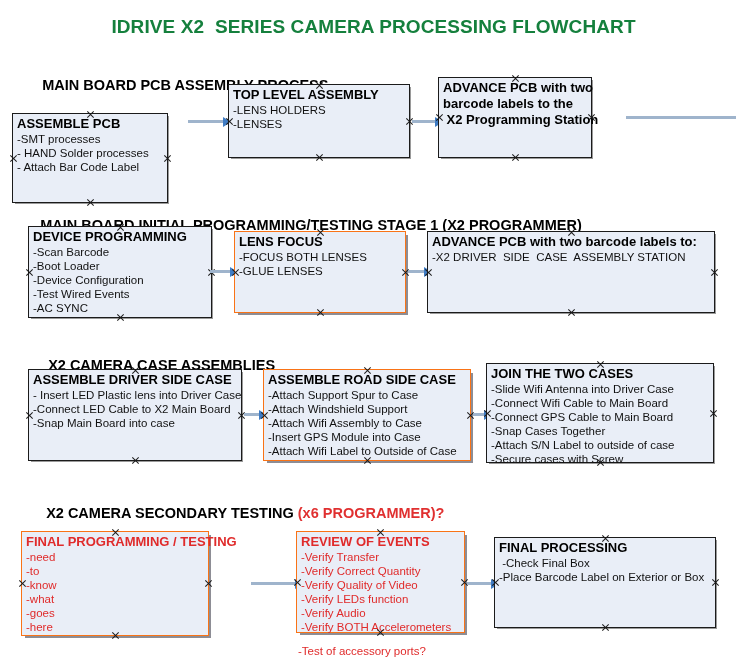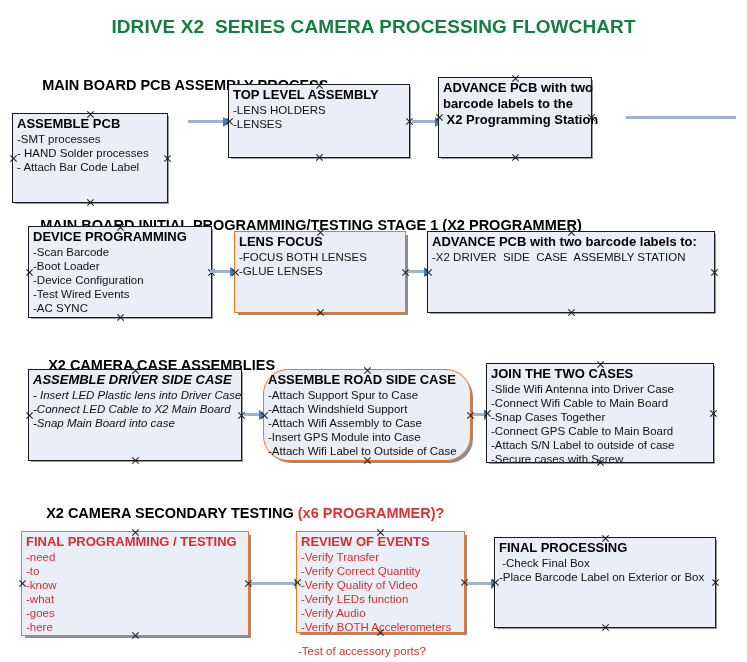--- a/index.html
+++ b/index.html
@@ -235,38 +235,38 @@
     <div class="handle" style="left:50%; top:0;"></div>
     <div class="handle" style="left:50%; top:100%;"></div>
     <div class="handle" style="left:0; top:50%;"></div>
     <div class="handle" style="left:100%; top:50%;"></div>
   </div>
 
   <div class="section-head" style="left:32px; top:341px;">
     <span>X2 CAMERA CASE ASSEMBLIES</span>
   </div>
 
-  <div class="box" style="left:28px; top:369px; width:214px; height:92px;font-style:italic;">
+  <div class="box" style="left:28px; top:369px; width:214px; height:92px;">
     <div class="box-inner">
       <div class="bx-title">ASSEMBLE DRIVER SIDE CASE</div>
       <div class="bx-line">- Insert LED Plastic lens into Driver Case</div>
       <div class="bx-line">-Connect LED Cable to X2 Main Board</div>
       <div class="bx-line">-Snap Main Board into case</div>
     </div>
     <div class="handle" style="left:50%; top:0;"></div>
     <div class="handle" style="left:50%; top:100%;"></div>
     <div class="handle" style="left:0; top:50%;"></div>
     <div class="handle" style="left:100%; top:50%;"></div>
   </div>
 
   <div class="arrow" style="left:244px; top:413px; width:16px;">
     <span class="head"></span>
   </div>
 
-  <div class="box shadowed" style="left:263px; top:369px; width:208px; height:92px;border-radius:25px;">
+  <div class="box shadowed" style="left:263px; top:369px; width:208px; height:92px;">
     <div class="box-inner">
       <div class="bx-title">ASSEMBLE ROAD SIDE CASE</div>
       <div class="bx-line">-Attach Support Spur to Case</div>
       <div class="bx-line">-Attach Windshield Support</div>
       <div class="bx-line">-Attach Wifi Assembly to Case</div>
       <div class="bx-line">-Insert GPS Module into Case</div>
       <div class="bx-line">-Attach Wifi Label to Outside of Case</div>
     </div>
     <div class="handle" style="left:50%; top:0;"></div>
     <div class="handle" style="left:50%; top:100%;"></div>
@@ -276,36 +276,36 @@
 
   <div class="arrow" style="left:473px; top:413px; width:12px;">
     <span class="head"></span>
   </div>
 
   <div class="box" style="left:486px; top:363px; width:228px; height:100px;">
     <div class="box-inner">
       <div class="bx-title">JOIN THE TWO CASES</div>
       <div class="bx-line">-Slide Wifi Antenna into Driver Case</div>
       <div class="bx-line">-Connect Wifi Cable to Main Board</div>
+      <div class="bx-line">-Connect GPS Cable to Main Board</div>
       <div class="bx-line">-Snap Cases Together</div>
-      <div class="bx-line">-Connect GPS Cable to Main Board</div>
       <div class="bx-line">-Attach S/N Label to outside of case</div>
       <div class="bx-line">-Secure cases with Screw</div>
     </div>
     <div class="handle" style="left:50%; top:0;"></div>
     <div class="handle" style="left:50%; top:100%;"></div>
     <div class="handle" style="left:0; top:50%;"></div>
     <div class="handle" style="left:100%; top:50%;"></div>
   </div>
 
   <div class="section-head" style="left:30px; top:489px;">
     <span>X2 CAMERA SECONDARY TESTING </span><span class="accent">(x6 PROGRAMMER)?</span>
   </div>
 
-  <div class="box red shadowed" style="left:21px; top:531px; width:228px; height:105px;">
+  <div class="box red shadowed" style="left:21px; top:531px; width:188px; height:105px;">
     <div class="box-inner">
       <div class="bx-title">FINAL PROGRAMMING / TESTING</div>
       <div class="bx-line">-need</div>
       <div class="bx-line">-to</div>
       <div class="bx-line">-know</div>
       <div class="bx-line">-what</div>
       <div class="bx-line">-goes</div>
       <div class="bx-line">-here</div>
     </div>
     <div class="handle" style="left:50%; top:0;"></div>

